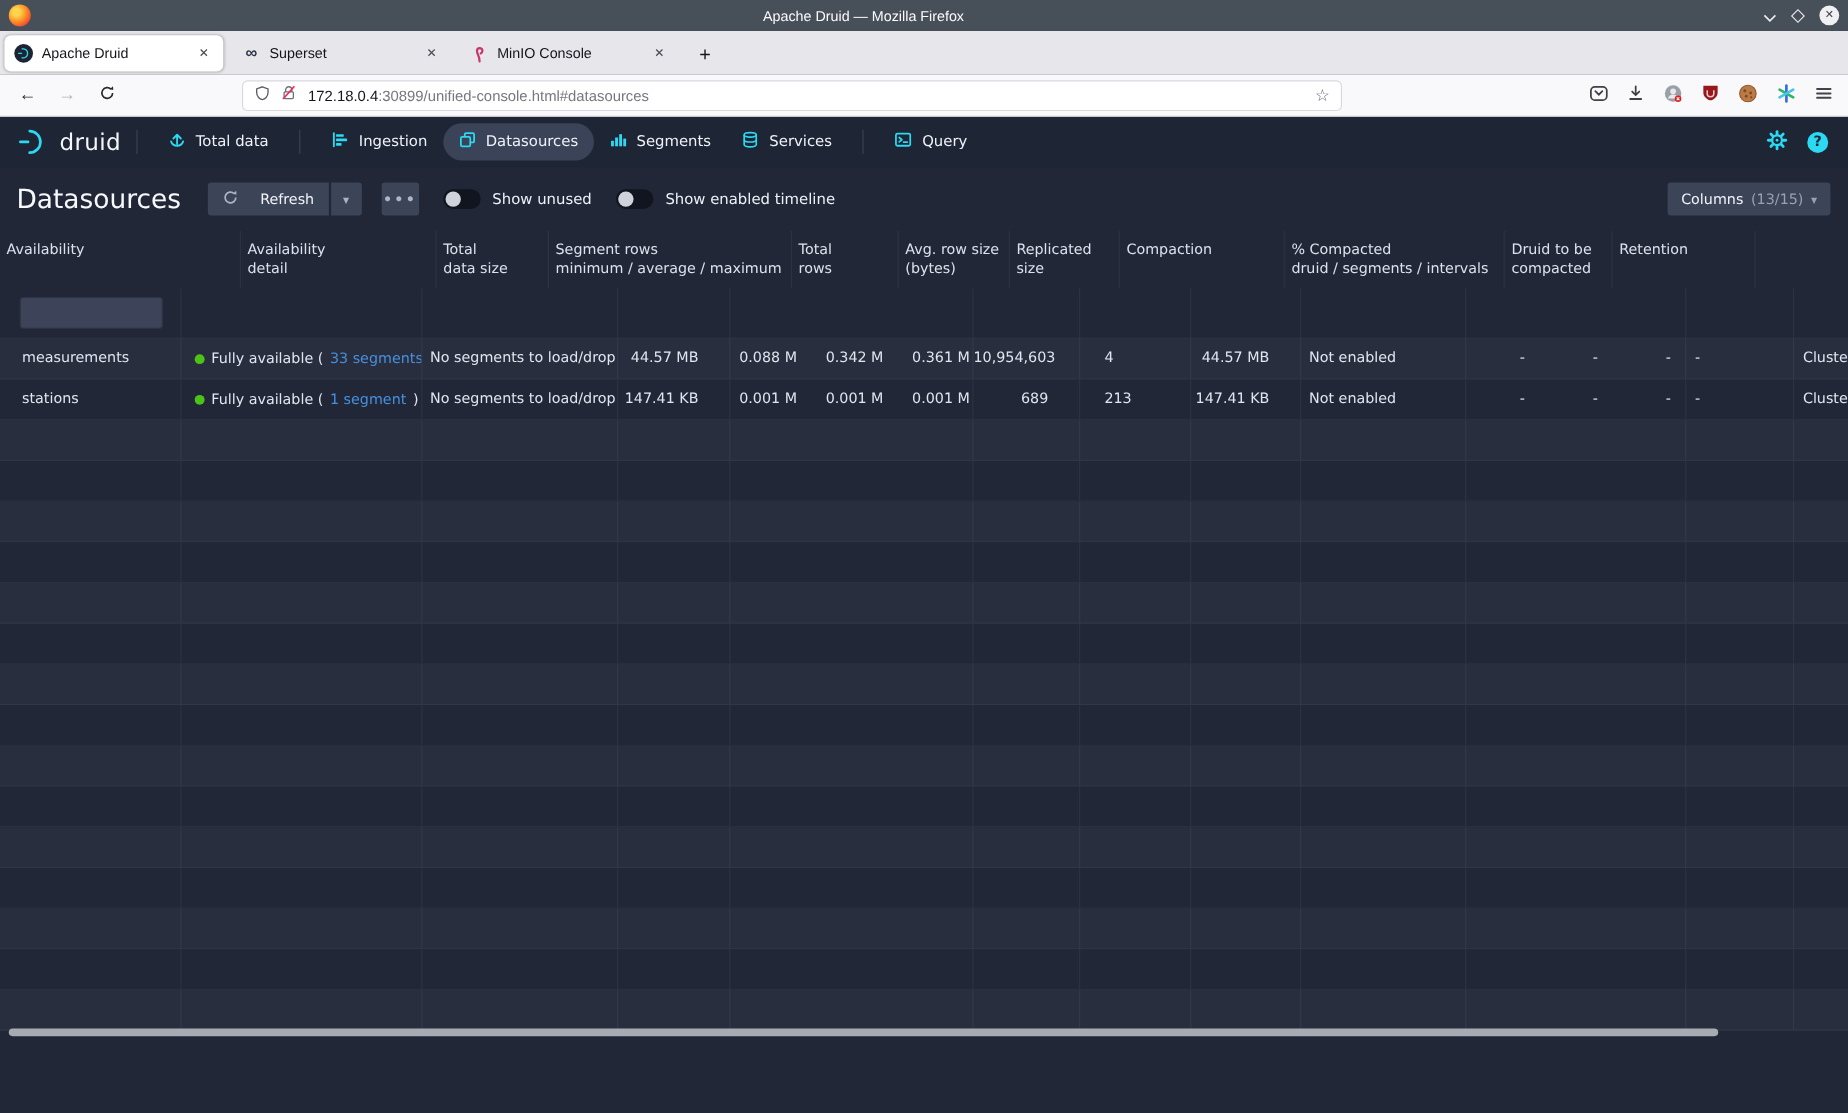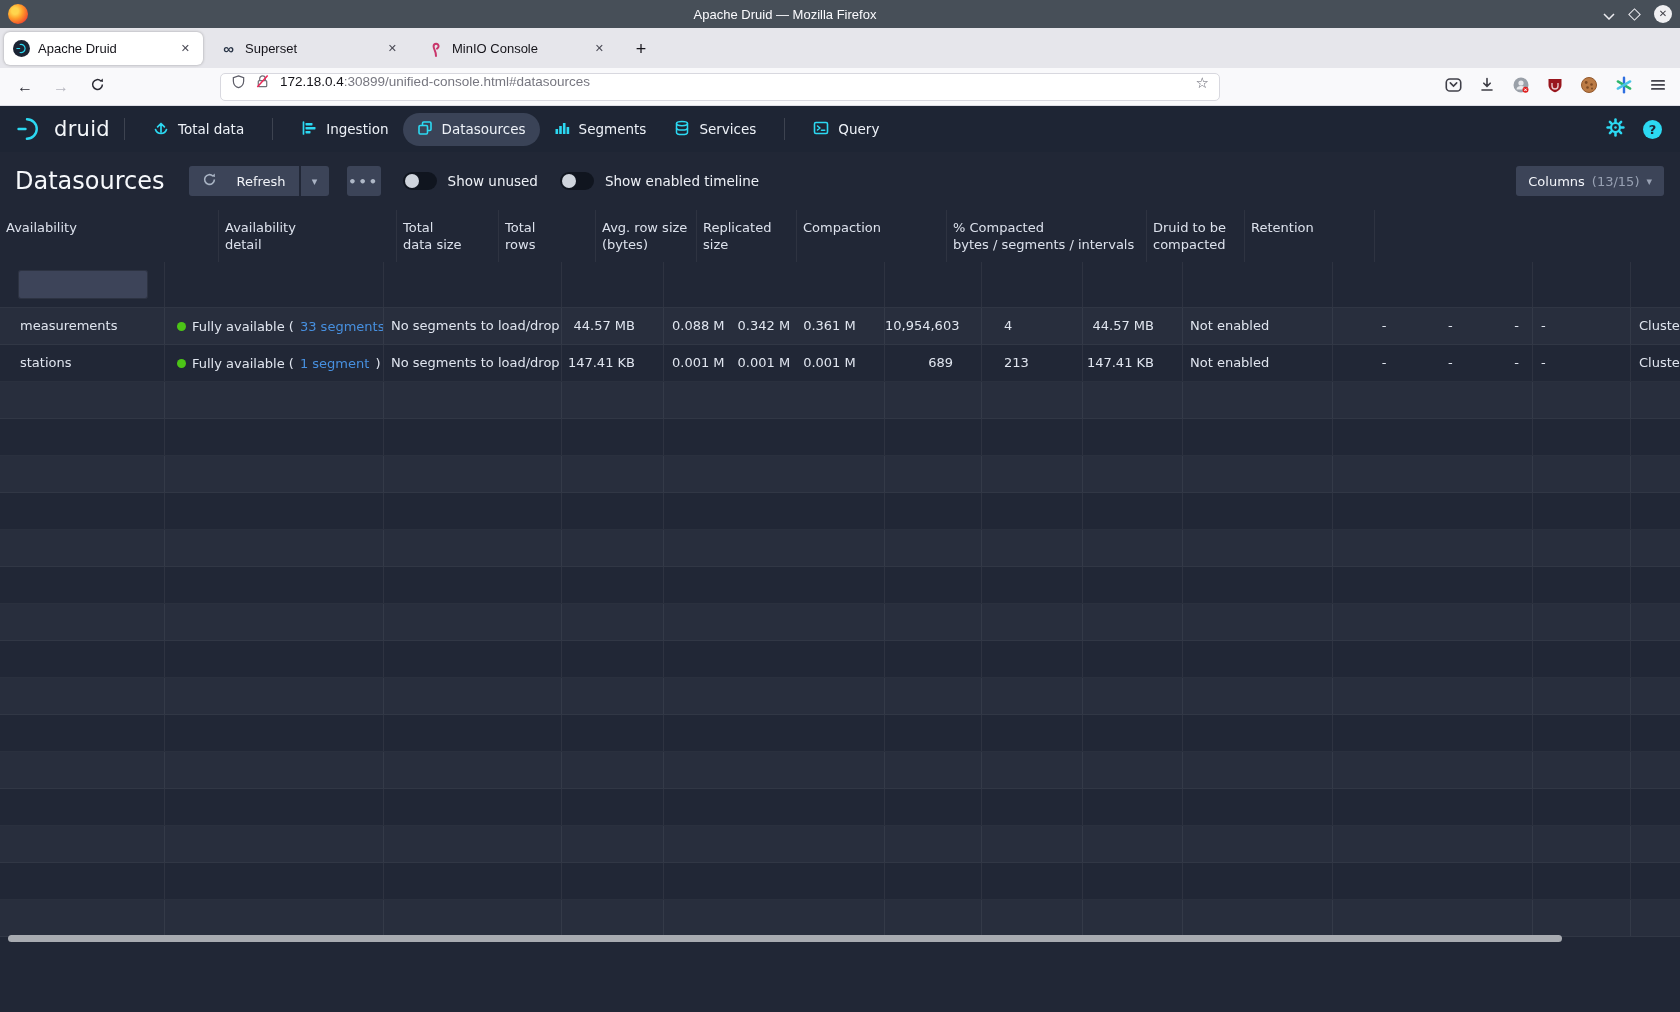--- a/index.html
+++ b/index.html
@@ -23,21 +23,21 @@
 .tab .t-title{flex:1;white-space:nowrap;overflow:hidden}
 .tab .t-close{color:#4a4a55;font-size:11px;padding:2px 4px}
 .druid-fav{width:17px;height:17px;border-radius:50%;background:#1c2433;display:flex;align-items:center;justify-content:center}
 .newtab{width:28px;height:28px;margin:0 0 2px 10px;font-size:18px;color:#15141a;display:flex;align-items:center;justify-content:center;border-radius:4px}
 
 
 .toolbar{height:38px;background:#f9f9fb;border-bottom:1px solid #dfdfe6;position:relative;display:flex;align-items:center;font-family:"Liberation Sans",sans-serif}
 .nav-btn{font-size:16px;color:#2a2a33;width:30px;text-align:center}
 .nav-btn.disabled{color:#b6b6bf}
 .toolbar .left-group{display:flex;align-items:center;margin-left:10px;gap:6px}
-.urlbar{position:absolute;left:220px;top:5px;width:1000px;height:28px;background:#fff;border:1px solid #d8d8df;border-radius:5px;display:flex;padding:0 10px}
+.urlbar{position:absolute;left:220px;top:5px;width:1000px;height:28px;background:#fff;border:1px solid #d8d8df;border-radius:5px;display:flex;align-items:center;padding:0 10px}
 .urlbar .url-text{font-size:13.5px;margin-left:10px;flex:1;white-space:nowrap;overflow:hidden}
 .url-host{color:#15141a}
 .url-rest{color:#777780}
 .star{color:#5f5f6b;font-size:15px}
 .right-icons{position:absolute;right:14px;top:0;height:38px;display:flex;align-items:center;gap:17px}
 
 
 .dnav{height:46px;background:#1e2534;display:flex;align-items:center;padding:0 14px}
 .brand{display:flex;align-items:center;gap:8px}
 .brand-text{font-size:21px;color:#f4f7fa;letter-spacing:.3px}
@@ -76,21 +76,21 @@
 .drow.odd{background:rgba(255,255,255,.035)}
 .cell{flex:none;line-height:36px;border-right:1px solid rgba(255,255,255,.06);overflow:hidden;white-space:nowrap}
 .c-name{padding-left:20px}
 .pl6{padding-left:7px}
 .pl8{padding-left:8px}
 .num{text-align:right;padding-right:28px}
 .avg{padding-left:22px}
 .c-avail{padding-left:12px;display:flex;align-items:center;gap:6px;line-height:normal}
 .dot{width:9px;height:9px;border-radius:50%;background:#4cc417;flex:none}
 .seg-link{color:#4790e0;text-decoration:none}
-.trip-l{display:flex;gap:13px;padding-left:8px}
+.trip-l{display:flex;gap:26px;padding-left:8px}
 .trip-r{display:flex}
 .trip-r span{flex:1;text-align:right;padding-right:13px}
 .hscroll{position:absolute;left:8px;bottom:3px;width:1554px;height:7px;border-radius:4px;background:#a8abb1}
 </style>
 </head>
 <body>
 
 <div class="titlebar">
   <div class="ff-logo"></div>
   <div class="win-title">Apache Druid — Mozilla Firefox</div>
@@ -318,39 +318,43 @@
           <div></div>
         </div>
         <div class="hcell" style="width: 178px;">
           <div>Availability</div>
           <div>detail</div>
         </div>
         <div class="hcell" style="width: 102px;">
           <div>Total</div>
           <div>data size</div>
         </div>
+        <div class="hcell" style="width: 221px;">
+          <div>Segment rows</div>
+          <div>minimum / average / maximum</div>
+        </div>
         <div class="hcell" style="width: 97px;">
           <div>Total</div>
           <div>rows</div>
         </div>
         <div class="hcell" style="width: 101px;">
           <div>Avg. row size</div>
           <div>(bytes)</div>
         </div>
         <div class="hcell" style="width: 100px;">
           <div>Replicated</div>
           <div>size</div>
         </div>
         <div class="hcell" style="width: 150px;">
           <div>Compaction</div>
           <div></div>
         </div>
         <div class="hcell" style="width: 200px;">
           <div>% Compacted</div>
-          <div>bytes / segments / intervals</div>
+          <div>druid / segments / intervals</div>
         </div>
         <div class="hcell" style="width: 98px;">
           <div>Druid to be</div>
           <div>compacted</div>
         </div>
         <div class="hcell" style="width: 130px;">
           <div>Retention</div>
           <div></div>
         </div>
       </div>

